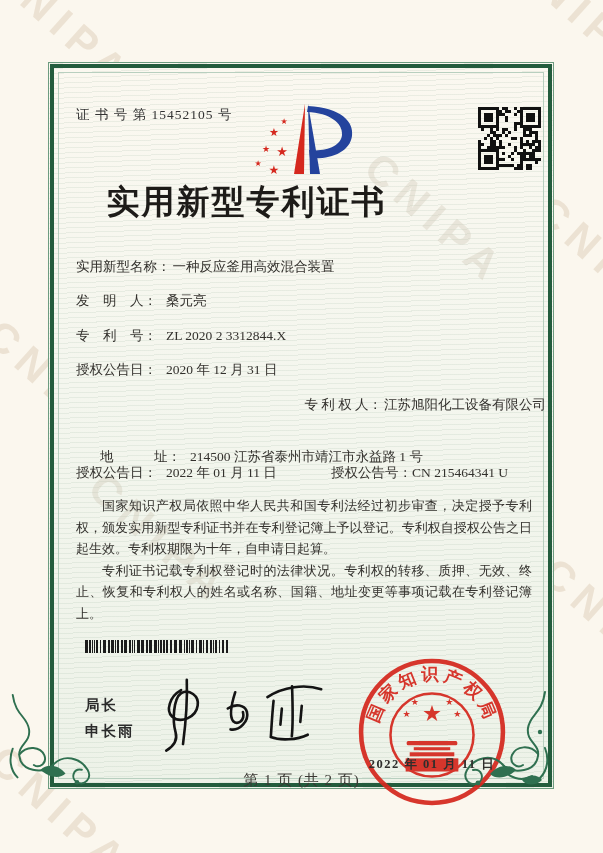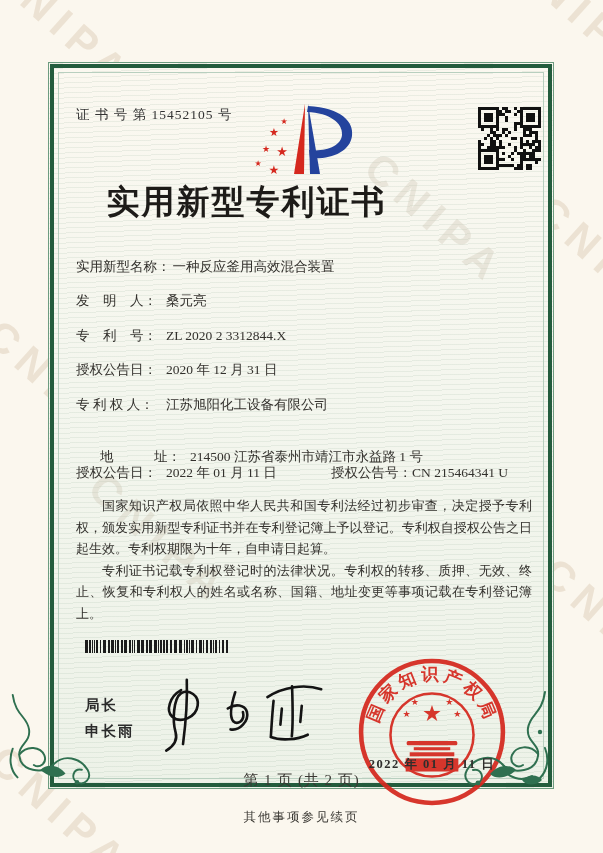--- a/index.html
+++ b/index.html
@@ -569,21 +569,21 @@
   </div>
   <div class="abs fieldrow" style="top:258px;">
     <span class="lab">实用新型名称：</span><span class="val">一种反应釜用高效混合装置</span>
   </div>
   <div class="abs fieldrow" style="top:327px;">
     <span class="lab">专　利　号：</span><span class="val">ZL 2020 2 3312844.X</span>
   </div>
   <div class="abs fieldrow" style="top:361px;">
     <span class="lab">授权公告日：</span><span class="val">2020 年 12 月 31 日</span>
   </div>
-  <div class="abs fieldrow" style="top:396px;">
+  <div class="abs fieldrow" style="top:396px;text-align:right;">
     <span class="lab">专 利 权 人：</span><span class="val">江苏旭阳化工设备有限公司</span>
   </div>
   <div class="abs fieldrow" style="top:448px;margin-left:24px;">
     <span class="lab">地　　　址：</span><span class="val">214500 江苏省泰州市靖江市永益路 1 号</span>
   </div>
   <div class="abs fieldrow grantrow" style="top:464px;">
     <span class="lab">授权公告日：</span><span class="val">2022 年 01 月 11 日</span>
     <span class="pair2">
       <span>授权公告号：</span><span>CN 215464341 U</span>
     </span>
@@ -673,15 +673,14 @@
       <text x="100" y="60" font-size="9" text-anchor="middle">★</text>
       <rect x="50" y="84" width="50" height="4" rx="1.5"></rect>
       <rect x="57" y="90" width="36" height="3"></rect>
       <rect x="53" y="95" width="44" height="4"></rect>
       <rect x="49" y="101" width="52" height="13"></rect>
     </g>
   </svg>
   <div class="abs seal-date">2022 年 01 月 11 日</div>
 
   <div class="abs page-info">第 1 页 (共 2 页)</div>
-  <div class="abs footer-note">其他事项参见续页</div>
 
 </div>
 
 </body></html>

